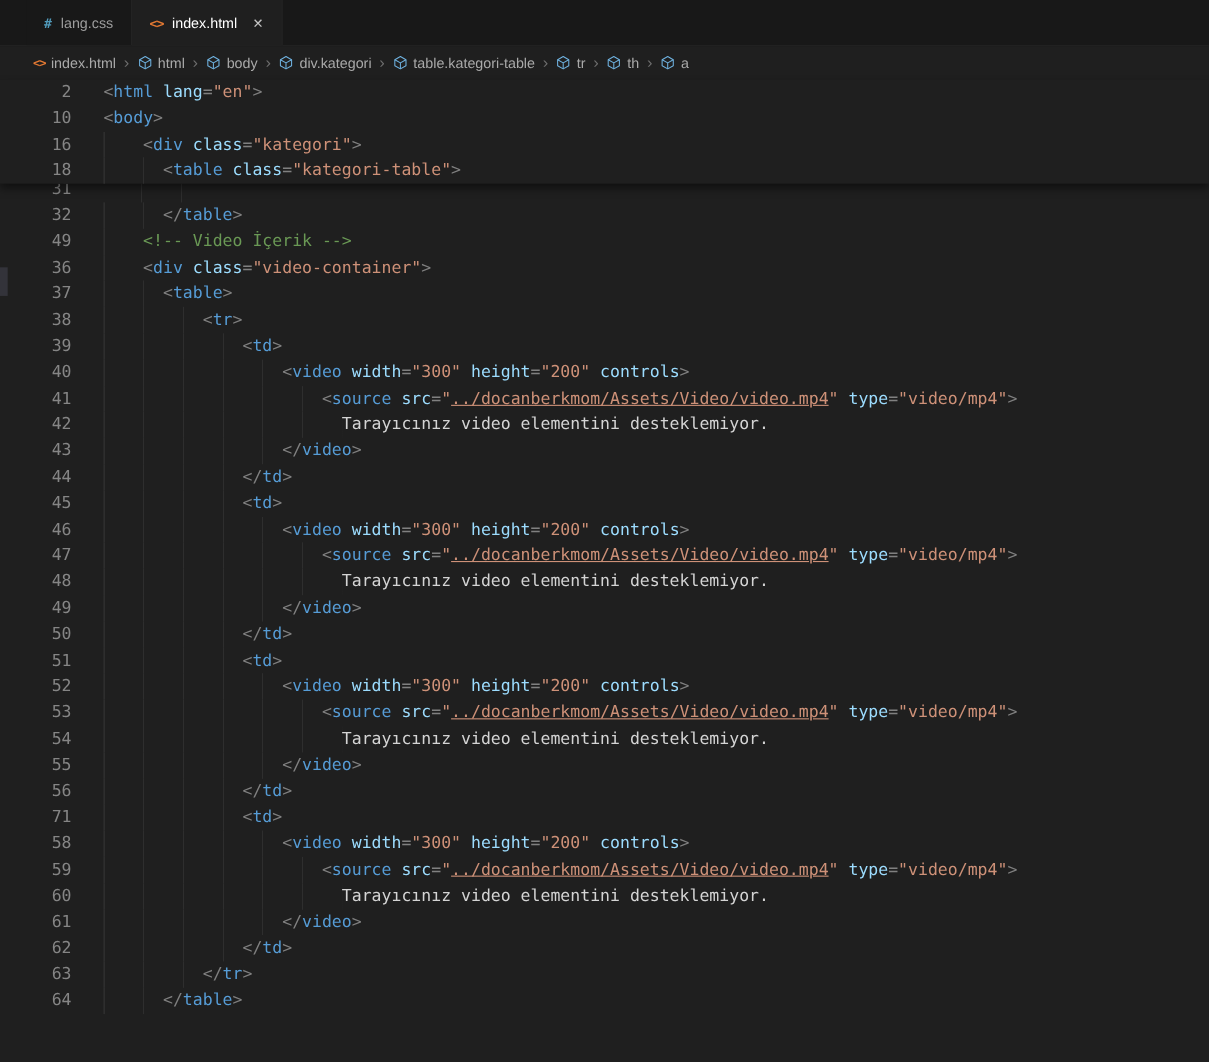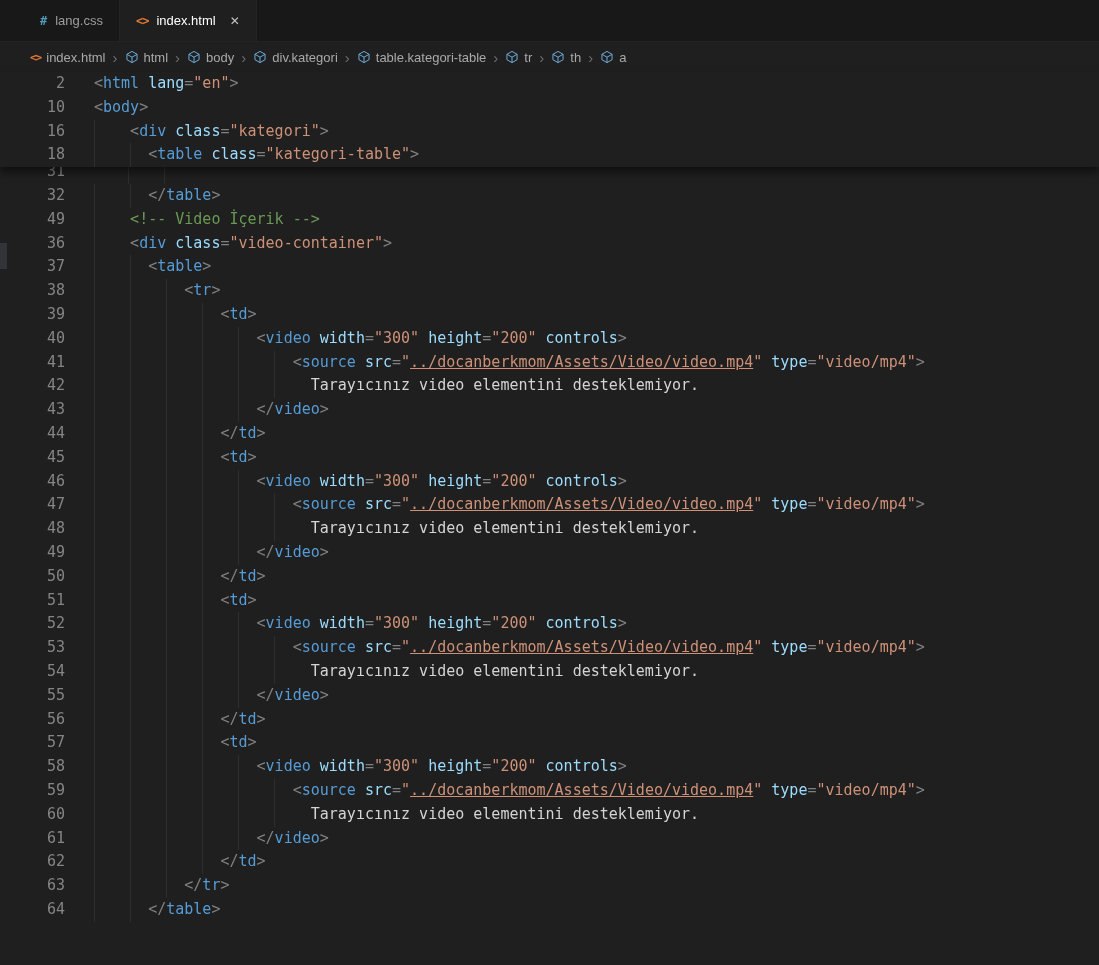--- a/index.html
+++ b/index.html
@@ -188,21 +188,21 @@
         <div class="code-row"><span class="gutter">47</span><span class="line-content"><span class="indent" style="width: 22ch;"></span><span class="tk-p">&lt;</span><span class="tk-t">source</span><span class="tk-s"> </span><span class="tk-a">src</span><span class="tk-p">=</span><span class="tk-v">"</span><span class="tk-l">../docanberkmom/Assets/Video/video.mp4</span><span class="tk-v">"</span><span class="tk-s"> </span><span class="tk-a">type</span><span class="tk-p">=</span><span class="tk-v">"video/mp4"</span><span class="tk-p">&gt;</span></span></div>
         <div class="code-row"><span class="gutter">48</span><span class="line-content"><span class="indent" style="width: 24ch;"></span><span class="tk-x">Tarayıcınız video elementini desteklemiyor.</span></span></div>
         <div class="code-row"><span class="gutter">49</span><span class="line-content"><span class="indent" style="width: 18ch;"></span><span class="tk-p">&lt;/</span><span class="tk-t">video</span><span class="tk-p">&gt;</span></span></div>
         <div class="code-row"><span class="gutter">50</span><span class="line-content"><span class="indent" style="width: 14ch;"></span><span class="tk-p">&lt;/</span><span class="tk-t">td</span><span class="tk-p">&gt;</span></span></div>
         <div class="code-row"><span class="gutter">51</span><span class="line-content"><span class="indent" style="width: 14ch;"></span><span class="tk-p">&lt;</span><span class="tk-t">td</span><span class="tk-p">&gt;</span></span></div>
         <div class="code-row"><span class="gutter">52</span><span class="line-content"><span class="indent" style="width: 18ch;"></span><span class="tk-p">&lt;</span><span class="tk-t">video</span><span class="tk-s"> </span><span class="tk-a">width</span><span class="tk-p">=</span><span class="tk-v">"300"</span><span class="tk-s"> </span><span class="tk-a">height</span><span class="tk-p">=</span><span class="tk-v">"200"</span><span class="tk-s"> </span><span class="tk-a">controls</span><span class="tk-p">&gt;</span></span></div>
         <div class="code-row"><span class="gutter">53</span><span class="line-content"><span class="indent" style="width: 22ch;"></span><span class="tk-p">&lt;</span><span class="tk-t">source</span><span class="tk-s"> </span><span class="tk-a">src</span><span class="tk-p">=</span><span class="tk-v">"</span><span class="tk-l">../docanberkmom/Assets/Video/video.mp4</span><span class="tk-v">"</span><span class="tk-s"> </span><span class="tk-a">type</span><span class="tk-p">=</span><span class="tk-v">"video/mp4"</span><span class="tk-p">&gt;</span></span></div>
         <div class="code-row"><span class="gutter">54</span><span class="line-content"><span class="indent" style="width: 24ch;"></span><span class="tk-x">Tarayıcınız video elementini desteklemiyor.</span></span></div>
         <div class="code-row"><span class="gutter">55</span><span class="line-content"><span class="indent" style="width: 18ch;"></span><span class="tk-p">&lt;/</span><span class="tk-t">video</span><span class="tk-p">&gt;</span></span></div>
         <div class="code-row"><span class="gutter">56</span><span class="line-content"><span class="indent" style="width: 14ch;"></span><span class="tk-p">&lt;/</span><span class="tk-t">td</span><span class="tk-p">&gt;</span></span></div>
-        <div class="code-row"><span class="gutter">57</span><span class="line-content"><span class="indent" style="width: 14ch;"></span><span class="tk-p">&lt;</span><span class="tk-t">td</span><span class="tk-p">&gt;</span></span></div>
+        <div class="code-row"><span class="gutter">71</span><span class="line-content"><span class="indent" style="width: 14ch;"></span><span class="tk-p">&lt;</span><span class="tk-t">td</span><span class="tk-p">&gt;</span></span></div>
         <div class="code-row"><span class="gutter">58</span><span class="line-content"><span class="indent" style="width: 18ch;"></span><span class="tk-p">&lt;</span><span class="tk-t">video</span><span class="tk-s"> </span><span class="tk-a">width</span><span class="tk-p">=</span><span class="tk-v">"300"</span><span class="tk-s"> </span><span class="tk-a">height</span><span class="tk-p">=</span><span class="tk-v">"200"</span><span class="tk-s"> </span><span class="tk-a">controls</span><span class="tk-p">&gt;</span></span></div>
         <div class="code-row"><span class="gutter">59</span><span class="line-content"><span class="indent" style="width: 22ch;"></span><span class="tk-p">&lt;</span><span class="tk-t">source</span><span class="tk-s"> </span><span class="tk-a">src</span><span class="tk-p">=</span><span class="tk-v">"</span><span class="tk-l">../docanberkmom/Assets/Video/video.mp4</span><span class="tk-v">"</span><span class="tk-s"> </span><span class="tk-a">type</span><span class="tk-p">=</span><span class="tk-v">"video/mp4"</span><span class="tk-p">&gt;</span></span></div>
         <div class="code-row"><span class="gutter">60</span><span class="line-content"><span class="indent" style="width: 24ch;"></span><span class="tk-x">Tarayıcınız video elementini desteklemiyor.</span></span></div>
         <div class="code-row"><span class="gutter">61</span><span class="line-content"><span class="indent" style="width: 18ch;"></span><span class="tk-p">&lt;/</span><span class="tk-t">video</span><span class="tk-p">&gt;</span></span></div>
         <div class="code-row"><span class="gutter">62</span><span class="line-content"><span class="indent" style="width: 14ch;"></span><span class="tk-p">&lt;/</span><span class="tk-t">td</span><span class="tk-p">&gt;</span></span></div>
         <div class="code-row"><span class="gutter">63</span><span class="line-content"><span class="indent" style="width: 10ch;"></span><span class="tk-p">&lt;/</span><span class="tk-t">tr</span><span class="tk-p">&gt;</span></span></div>
         <div class="code-row"><span class="gutter">64</span><span class="line-content"><span class="indent" style="width: 6ch;"></span><span class="tk-p">&lt;/</span><span class="tk-t">table</span><span class="tk-p">&gt;</span></span></div>
       </div>
   </div>
 

